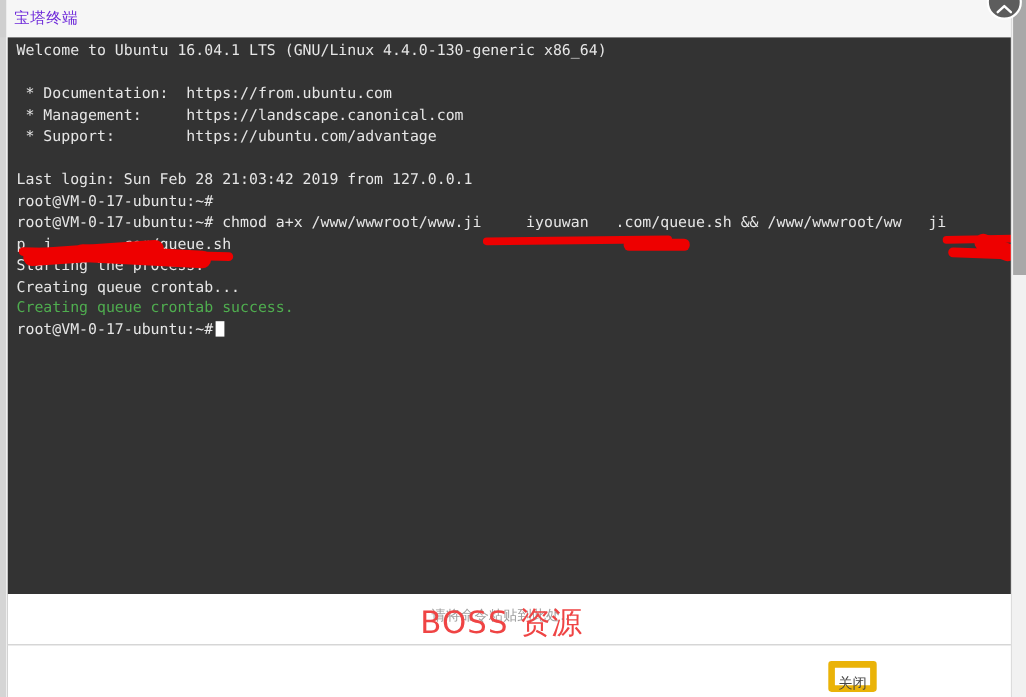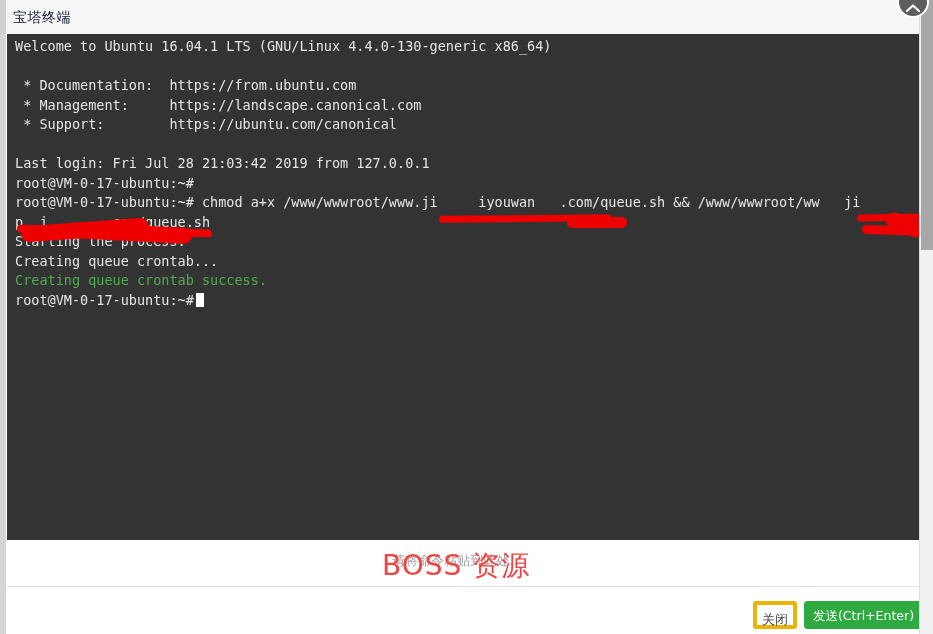--- a/index.html
+++ b/index.html
@@ -80,21 +80,21 @@
     width: 914px;
     height: 34px;
     background: #f6f6f6;
     box-sizing: border-box;
   }
   .titlebar-title {
     position: absolute;
     left: 7px;
     top: 8px;
     font-size: 14px;
-    color: #0f172a;
+    color: #6d28d9;
     line-height: 18px;
     letter-spacing: .5px;
     white-space: nowrap;
     font-family: "DejaVu Sans", "Liberation Sans", sans-serif;
   }
 
   
   .round-btn {
     position: absolute;
     left: 897px;
@@ -273,21 +273,21 @@
     text-align: center;
     white-space: nowrap;
     line-height: 1;
   }
   .btn-close {
     left: 746px;
     top: 14px;
     width: 44px;
     height: 28px;
     background: #ffffff;
-    border: 4px solid #eab308;
+    border: 6px solid #eab308;
     color: #444444;
     padding-top: 8px;
   }
   .btn-send {
     left: 797px;
     top: 14px;
     width: 119px;
     height: 28px;
     background: #2eaa41;
     border: 1px solid #2eaa41;
@@ -310,23 +310,23 @@
     <div class="titlebar">
       <div class="titlebar-title">宝塔终端</div>
     </div>
 
     <div class="terminal">
       <div class="term-inner" id="term-inner">
           <div class="term-line">Welcome to Ubuntu 16.04.1 LTS (GNU/Linux 4.4.0-130-generic x86_64)</div>
           <div class="term-line blank"> </div>
           <div class="term-line"> * Documentation:  https://from.ubuntu.com</div>
           <div class="term-line"> * Management:     https://landscape.canonical.com</div>
-          <div class="term-line"> * Support:        https://ubuntu.com/canonical</div>
+          <div class="term-line"> * Support:        https://ubuntu.com/advantage</div>
           <div class="term-line blank"> </div>
-          <div class="term-line">Last login: Fri Jul 28 21:03:42 2019 from 127.0.0.1</div>
+          <div class="term-line">Last login: Sun Feb 28 21:03:42 2019 from 127.0.0.1</div>
           <div class="term-line">root@VM-0-17-ubuntu:~#</div>
           <div class="term-line">root@VM-0-17-ubuntu:~# chmod a+x /www/wwwroot/www.ji     iyouwan   .com/queue.sh &amp;&amp; /www/wwwroot/ww   ji   </div>
           <div class="term-line">p  j       .com/queue.sh</div>
           <div class="term-line">Starting the process.</div>
           <div class="term-line">Creating queue crontab...</div>
           <div class="term-line green">Creating queue crontab success.</div>
           <div class="term-line">root@VM-0-17-ubuntu:~#<span class="cursor-block"></span></div>
         </div>
 
       <div class="redact redact-a"></div>
@@ -340,21 +340,20 @@
     </div>
 
     <div class="input-area">
       <input class="input-field" type="text" placeholder="请将命令粘贴到此处.." style="">
     </div>
 
     <div class="watermark">BOSS 资源</div>
 
     <div class="footer">
       <div class="btn btn-close">关闭</div>
-      <div class="btn btn-send">发送(Ctrl+Enter)</div>
     </div>
 
   </div>
 
   <div class="round-btn">
     <svg viewBox="0 0 16 10">
       <path d="M2 8 L8 2.5 L14 8" stroke="#ffffff" stroke-width="2.2" fill="none" stroke-linecap="round" stroke-linejoin="round"></path>
     </svg>
   </div>
 

